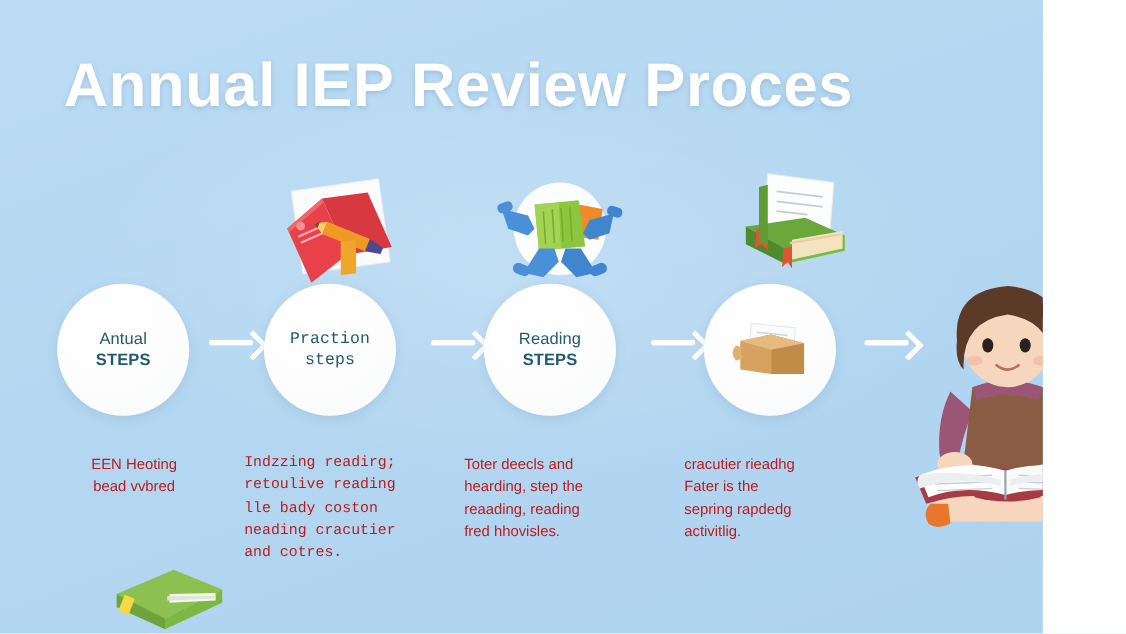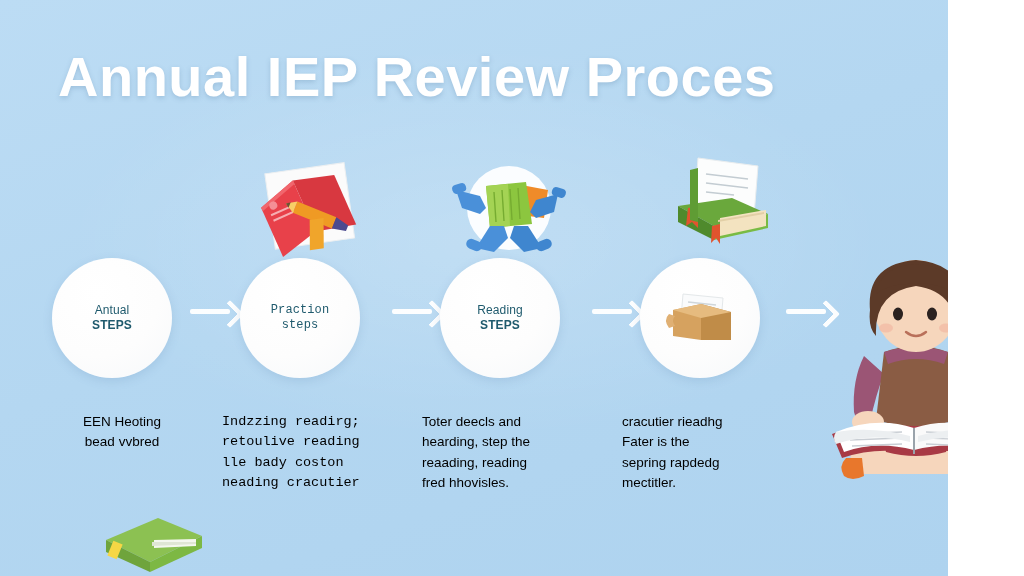--- a/index.html
+++ b/index.html
@@ -60,35 +60,35 @@
     background: radial-gradient(circle at 38% 30%, #ffffff 0%, #fdfdfd 55%, #f6f8fa 100%);
     box-shadow: 0 3px 10px rgba(90,130,170,0.18);
     display: flex;
     flex-direction: column;
     align-items: center;
     justify-content: center;
     text-align: center;
   }
   .circle-line1, .circle-line2 {
     color: #1f5a6d;
-    font-size: 12px;
+    font-size: 15px;
     line-height: 1.28;
     letter-spacing: 0.1px;
   }
   .circle-line2 { font-weight: bold; }
   .circle-line2.lower { font-weight: normal; }
 
   .step-body {
     position: absolute;
     top: 262px;
     left: 0;
     width: 176px;
   }
   .caption {
-    color: #000000;
+    color: #b91c1c;
     font-size: 13.5px;
     line-height: 1.50;
     text-align: left;
   }
   .caption.center { text-align: center; }
   .caption div { white-space: nowrap; }
 
   
   .arrow {
     position: absolute;
@@ -191,20 +191,21 @@
       <div class="circle-line1">Praction</div>
       <div class="circle-line2 lower">steps</div>
     </div>
 
     <div class="step-body">
       <div class="caption">
         <div>Indzzing readirg;</div>
         <div>retoulive reading</div>
         <div>lle bady coston</div>
         <div>neading cracutier</div>
+        <div>and cotres.</div>
       </div>
     </div>
   </div>
 
   <div class="arrow" style="left:392px;">
     <div class="shaft"></div>
     <div class="head"></div>
   </div>
 
   <div class="step" style="left:422px;">
@@ -303,21 +304,21 @@
 
         <path d="M8 28 Q2 34 8 42 L14 40 Q10 34 14 30 Z" fill="#e0b073"></path>
       </svg>
     </div>
 
     <div class="step-body">
       <div class="caption">
         <div>cracutier rieadhg</div>
         <div>Fater is the</div>
         <div>sepring rapdedg</div>
-        <div>mectitler.</div>
+        <div>activitlig.</div>
       </div>
     </div>
   </div>
 
   <div class="arrow" style="left:786px;">
     <div class="shaft"></div>
     <div class="head"></div>
   </div>
 
   <svg class="girl" viewBox="0 0 196 248">

